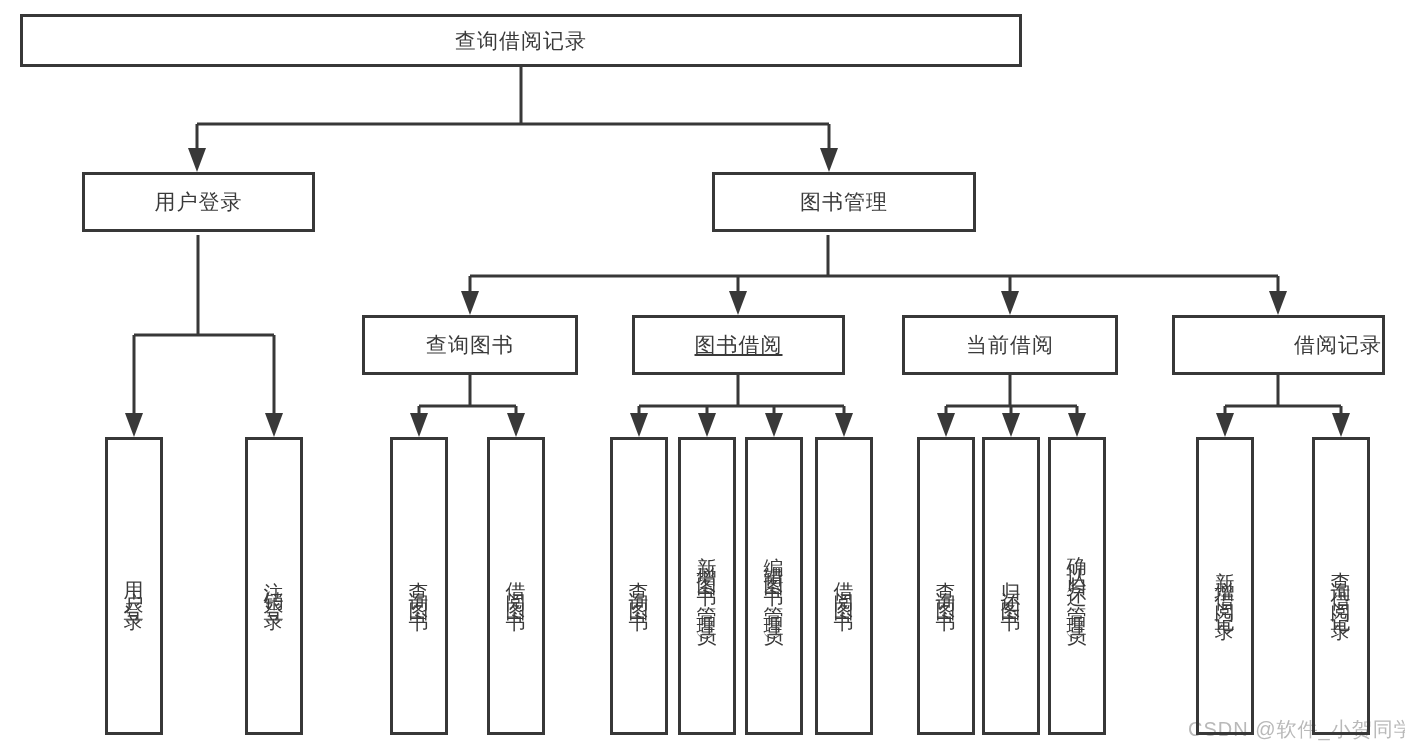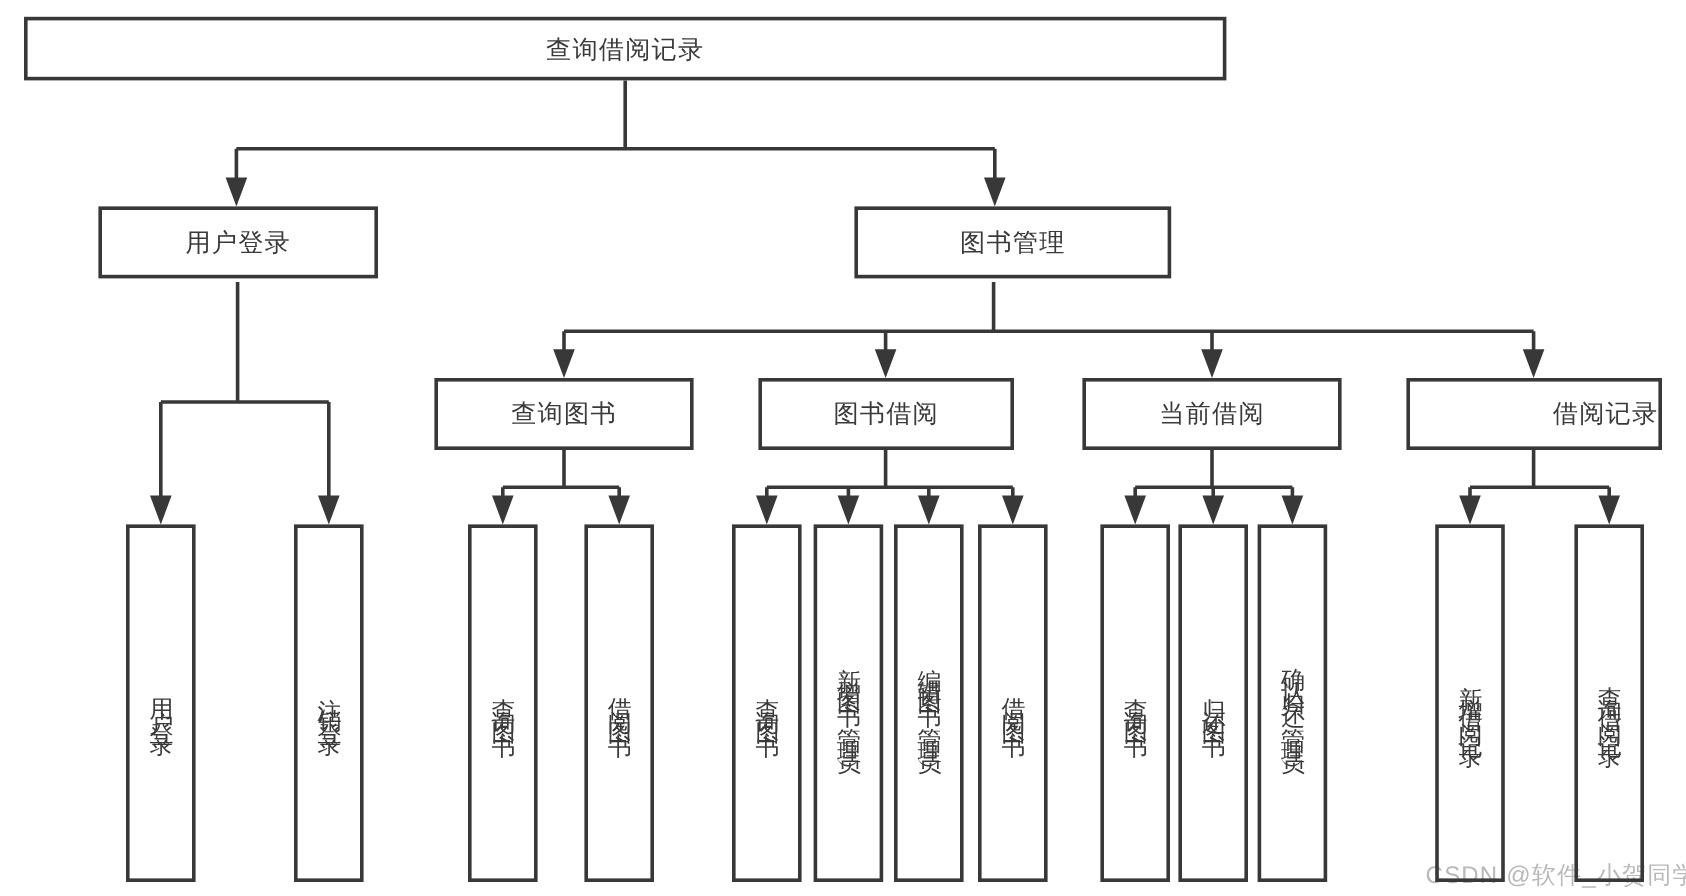--- a/index.html
+++ b/index.html
@@ -81,21 +81,21 @@
 <div class="node hbox" style="left:82px; top:172px; width:233px; height:60px;">
   <span>用户登录</span>
 </div>
 <div class="node hbox" style="left:712px; top:172px; width:264px; height:60px;">
   <span>图书管理</span>
 </div>
 
 <div class="node hbox" style="left:362px; top:315px; width:216px; height:60px;">
   <span>查询图书</span>
 </div>
-<div class="node hbox" style="left:632px; top:315px; width:213px; height:60px;">
+<div class="node hbox" style="left:632px; top:315px; width:213px; height:60px;text-decoration:underline;">
   <span>图书借阅</span>
 </div>
 <div class="node hbox" style="left:902px; top:315px; width:216px; height:60px;">
   <span>当前借阅</span>
 </div>
 <div class="node hbox" style="left:1172px; top:315px; width:213px; height:60px;justify-content:flex-end;">
   <span>借阅记录</span>
 </div>
 
 <div class="node vbox" style="left:105px; top:437px; width:58px; height:298px;">

